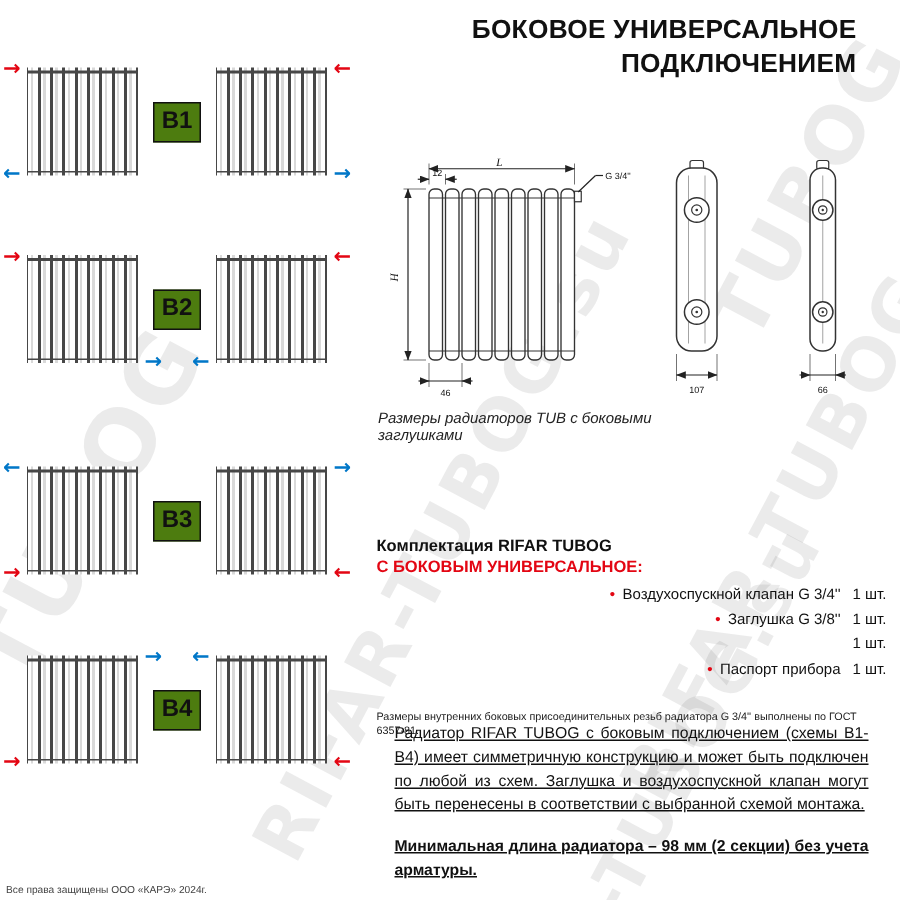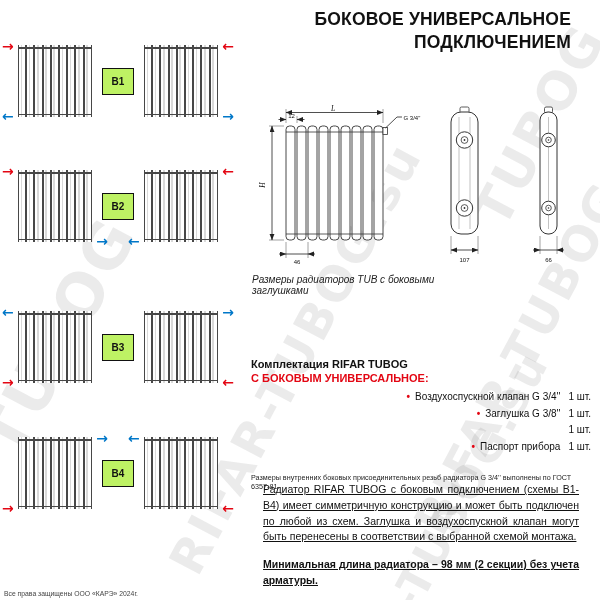--- a/index.html
+++ b/index.html
@@ -58,23 +58,23 @@
     z-index: 2;
   }
   .arr.tl { top: -6px; left: -16px; }
   .arr.bl { bottom: -6px; left: -16px; }
   .arr.tr { top: -6px; right: -16px; }
   .arr.br { bottom: -6px; right: -16px; }
   .red  { color: #e30613; }
   .blue { color: #0077c8; }
   .scheme-label {
     width: 30px; height: 25px;
-    border: 1.6px solid #111; background: #bef264;
+    border: 1.6px solid #111; background: #4d7c0f;
     display: flex; align-items: center; justify-content: center;
-    font-size: 10px; font-weight: bold; z-index: 1;
+    font-size: 16px; font-weight: bold; z-index: 1;
   }
   
   .front-svg { position: absolute; left: 248px; top: 102px; width: 190px; height: 168px; z-index: 1; }
   .side-svg  { position: absolute; left: 437px; top: 102px; width: 150px; height: 168px; z-index: 1; }
   .dim-line { stroke: #222; stroke-width: 0.8; }
   .ext-line { stroke: #555; stroke-width: 0.55; }
   .dim-text { font-family: "Liberation Sans", sans-serif; font-size: 6px; fill: #111; }
   .dim-text-big { font-family: "Liberation Serif", serif; font-style: italic; font-size: 7.5px; fill: #111; }
   .drawing-caption {
     position: absolute; left: 252px; top: 274px; width: 190px;

